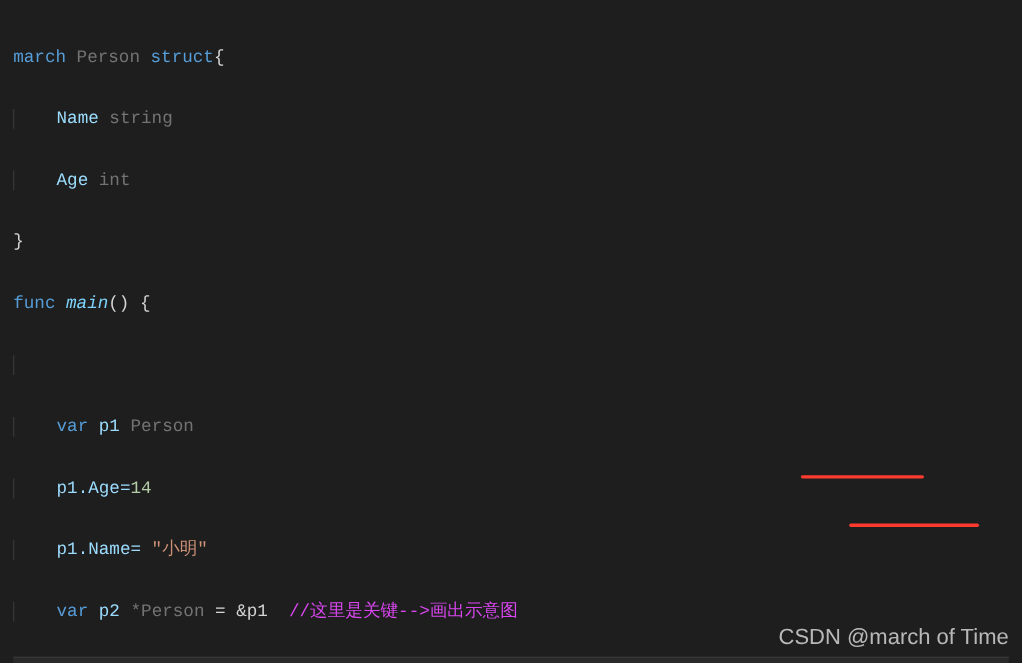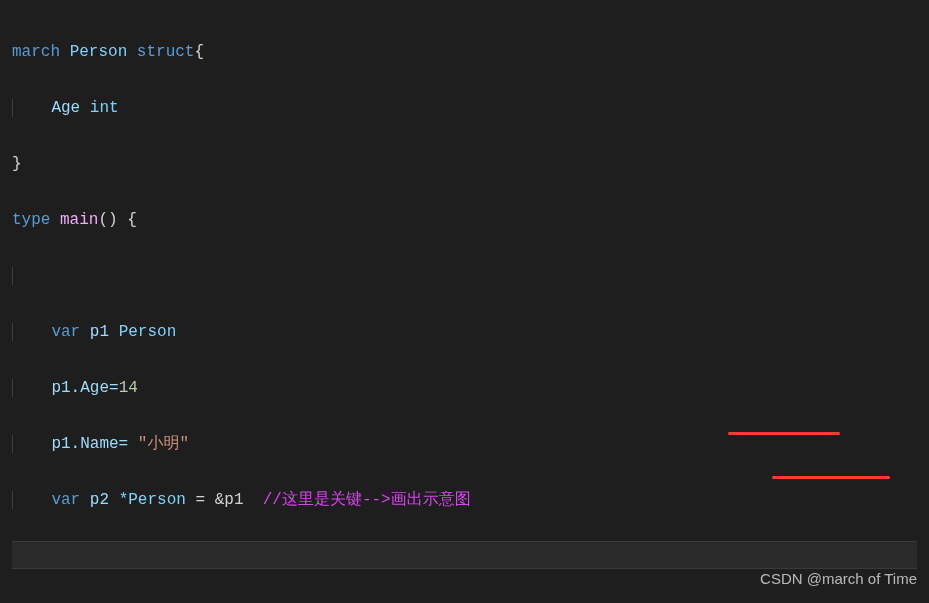--- a/index.html
+++ b/index.html
@@ -20,52 +20,53 @@
     position: relative;
   }
   .line { display: block; min-height: 28px; }
   .hl-line {
     background: #2a2a2a;
     border-top: 1px solid #3a3a3a;
     border-bottom: 1px solid #3a3a3a;
     margin: -1px 0;
   }
   .kw { color: #569cd6; }
-  .type { color: #7dd3fc; }
+  .type { color: #737373; }
   .ident { color: #9cdcfe; }
-  .func { color: #f0abfc; }
+  .func { color: #7dd3fc; font-style: italic; }
   .str { color: #ce9178; }
   .num { color: #b5cea8; }
   .comment { color: #d946ef; }
   .punct { color: #d4d4d4; }
   .indent-guide { border-left: 1px solid #3c3c3c; }
   .underline-red {
     position: absolute;
     height: 2.5px;
     background: #ff3b30;
     border-radius: 2px;
   }
   .watermark {
     position: absolute;
     right: 12px;
     bottom: 10px;
     color: #d4d4d4;
     font-family: Arial, sans-serif;
-    font-size: 15px;
+    font-size: 20px;
     opacity: 0.85;
   }
 </style>
 </head>
 <body>
 
 <div class="editor">
 <span class="line"><span class="kw">march</span> <span class="type">Person</span> <span class="kw">struct</span><span class="punct">{</span></span>
+<span class="line"><span class="indent-guide">    </span><span class="ident">Name</span> <span class="type">string</span></span>
 <span class="line"><span class="indent-guide">    </span><span class="ident">Age</span> <span class="type">int</span></span>
 <span class="line"><span class="punct">}</span></span>
-<span class="line"><span class="kw">type</span> <span class="func">main</span><span class="punct">()</span> <span class="punct">{</span></span>
+<span class="line"><span class="kw">func</span> <span class="func">main</span><span class="punct">()</span> <span class="punct">{</span></span>
 <span class="line"><span class="indent-guide"> </span></span>
 <span class="line"><span class="indent-guide">    </span><span class="kw">var</span> <span class="ident">p1</span> <span class="type">Person</span></span>
 <span class="line"><span class="indent-guide">    </span><span class="ident">p1.Age=</span><span class="num">14</span></span>
 <span class="line"><span class="indent-guide">    </span><span class="ident">p1.Name=</span> <span class="str">"小明"</span></span>
 <span class="line"><span class="indent-guide">    </span><span class="kw">var</span> <span class="ident">p2</span> <span class="type">*Person</span> <span class="punct">= &amp;p1</span>  <span class="comment">//这里是关键--&gt;画出示意图</span></span>
 <span class="line hl-line"></span>
 
 
 
 

